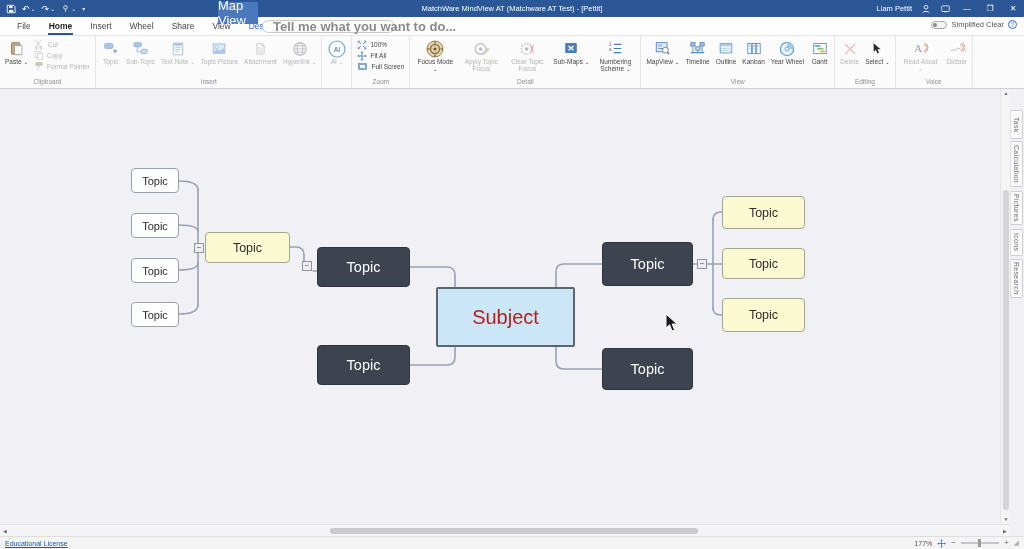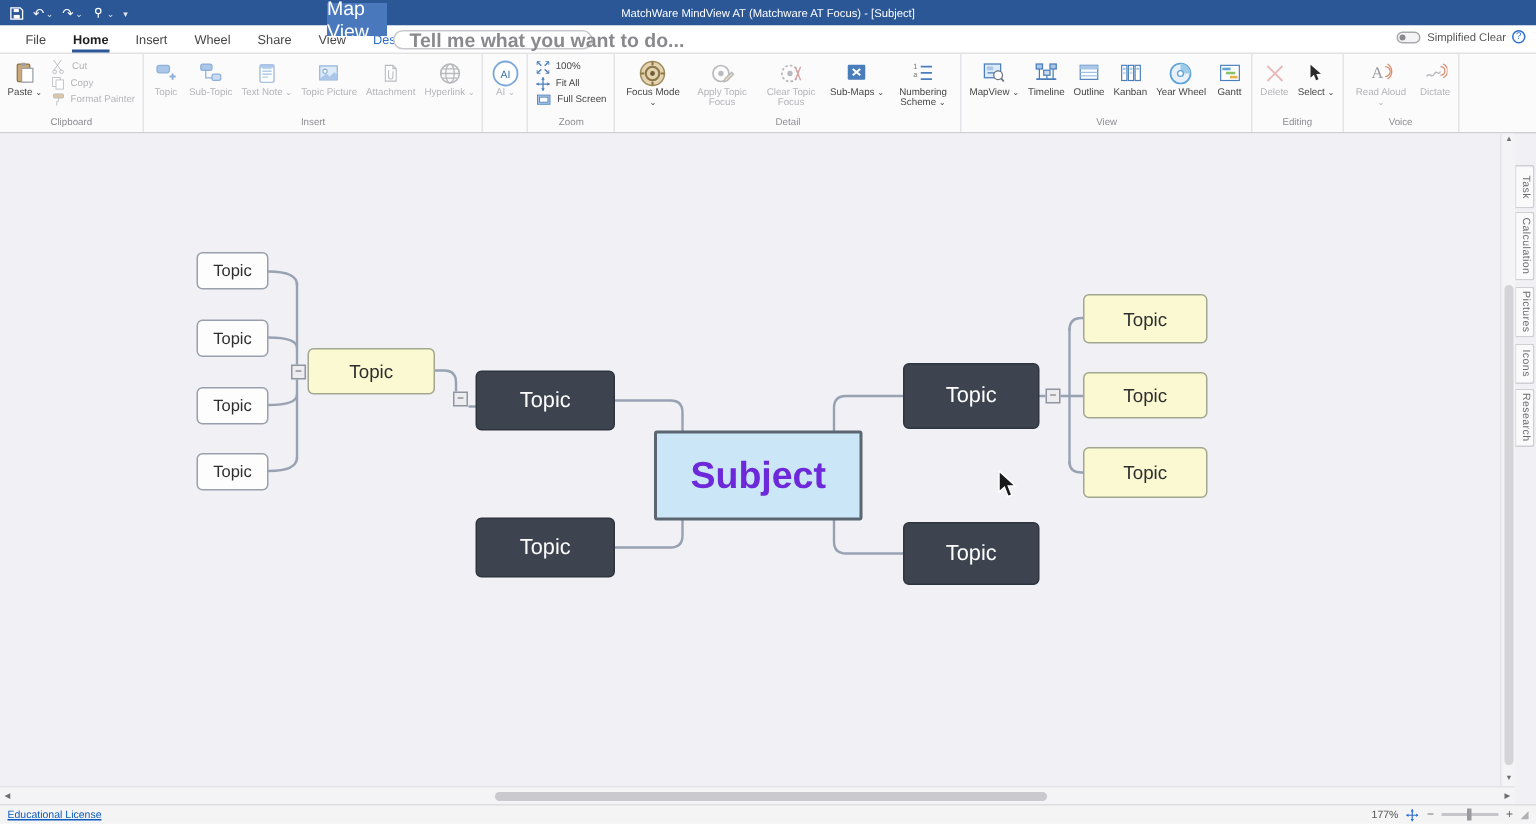--- a/index.html
+++ b/index.html
@@ -44,21 +44,21 @@
   .stack { display:flex; flex-direction:column; justify-content:flex-start; padding-top:2px; }
   .sb { display:flex; align-items:center; gap:3px; font-size:6.5px; color:#474747; height:11px; padding:0 3px; white-space:nowrap; }
   .sb.off { color:#b5b5b9; }
 
   
   .canvas { position:absolute; left:0; top:89px; width:1000px; height:435px; background:#f0f0f5; overflow:hidden; }
   .node { position:absolute; display:flex; align-items:center; justify-content:center; }
   .n-white  { background:#fdfdfd; border:1px solid #9aa0ab; border-radius:4px; font-size:11px; color:#2e2e2e; }
   .n-yellow { background:#fbf9d2; border:1px solid #a2a78f; border-radius:4px; font-size:12.5px; color:#2e2e2e; }
   .n-dark   { background:#3d4450; border:1px solid #2f353f; border-radius:4px; font-size:14.5px; color:#fdfdfd; }
-  .n-subject{ background:#cbe7f7; border:2px solid #5b6670; border-radius:2px; font-size:25px; font-weight:bold; color:#6d28d9; }
+  .n-subject{ background:#cbe7f7; border:2px solid #5b6670; border-radius:2px; font-size:20px; font-weight:normal; color:#b91c1c; }
   .connbox { position:absolute; width:10px; height:10px; background:#ededf0; border:1px solid #8f96a1; font-size:8px; line-height:8px; text-align:center; color:#555; }
 
   
   .sidetab { position:absolute; left:1010px; width:13px; background:#fafafb; border:1px solid #cfcfd4; border-left:1px solid #e0e0e4; border-radius:0 2px 2px 0; display:flex; align-items:center; justify-content:center; }
   .sidetab span { writing-mode:vertical-rl; font-size:7px; color:#6c6c70; letter-spacing:.3px; }
 
   
   .vscroll { position:absolute; left:1000px; top:89px; width:10px; height:435px; background:#f4f4f6; border-left:1px solid #e4e4e8; }
   .vthumb { position:absolute; left:1.5px; width:6px; background:#d3d3d8; border-radius:3px; }
   .varrow { position:absolute; left:0; width:10px; height:9px; color:#6e6e72; font-size:5px; text-align:center; line-height:9px; }
@@ -99,21 +99,39 @@
           <svg width="9" height="9" viewBox="0 0 16 16">
             <circle cx="8" cy="6" r="3.2" fill="none" stroke="#fff" stroke-width="1.4"></circle>
             <path d="M8 9v5" stroke="#fff" stroke-width="1.4"></path>
           </svg>
           <span class="caret">⌄</span>
         </span>
       <span class="qbtn">
           <span class="caret">▾</span>
         </span>
     </div>
-    <div class="apptitle">MatchWare MindView AT (Matchware AT Focus) - [Subject]</div>
+    <div class="apptitle">MatchWare MindView AT (Matchware AT Test) - [Pettit]</div>
+    <div class="tb-right">
+      <span>Liam Pettit</span>
+      <span>
+          <svg width="10" height="10" viewBox="0 0 16 16">
+            <circle cx="8" cy="5" r="3" fill="none" stroke="#fff" stroke-width="1.3"></circle>
+            <path d="M2.5 14c1-3 10-3 11 0" fill="none" stroke="#fff" stroke-width="1.3"></path>
+          </svg>
+        </span>
+      <span>
+          <svg width="11" height="10" viewBox="0 0 16 16">
+            <rect x="2" y="3" width="12" height="9" rx="1" fill="none" stroke="#fff" stroke-width="1.2"></rect>
+            <path d="M6 12.5h4" stroke="#fff" stroke-width="1.2"></path>
+          </svg>
+        </span>
+      <span class="winbtn">—</span>
+      <span class="winbtn">❐</span>
+      <span class="winbtn">✕</span>
+    </div>
   </div>
   <div class="viewtab">Map View</div>
 
   <div class="menubar">
     <div class="mtabs" id="mtabs">
         <div class="mtab">File</div>
         <div class="mtab active">Home</div>
         <div class="mtab">Insert</div>
         <div class="mtab">Wheel</div>
         <div class="mtab">Share</div>

